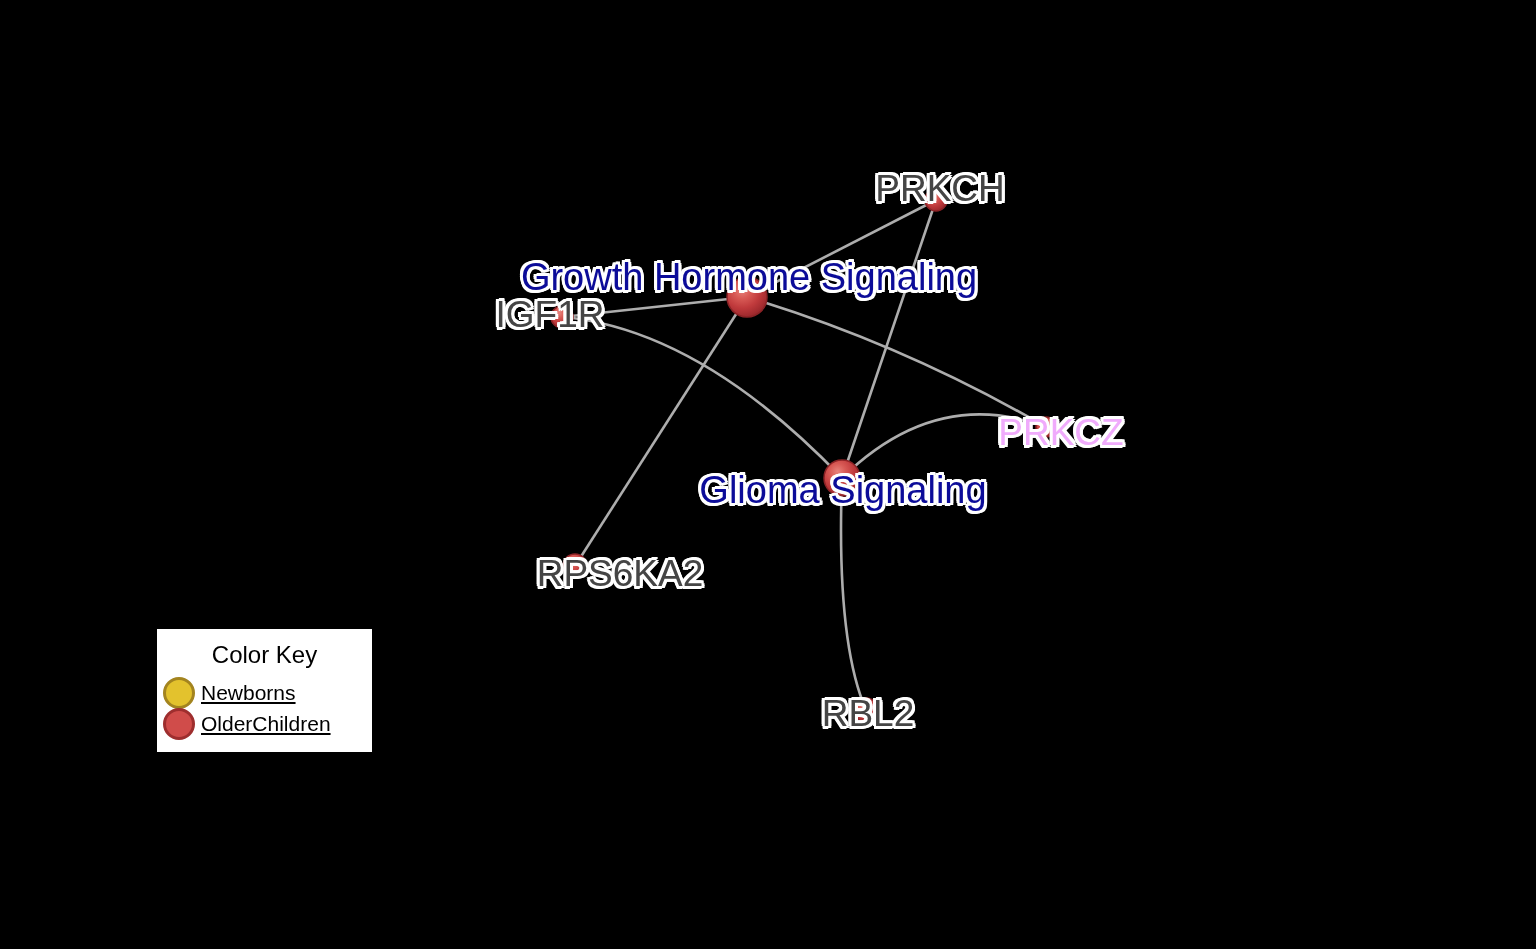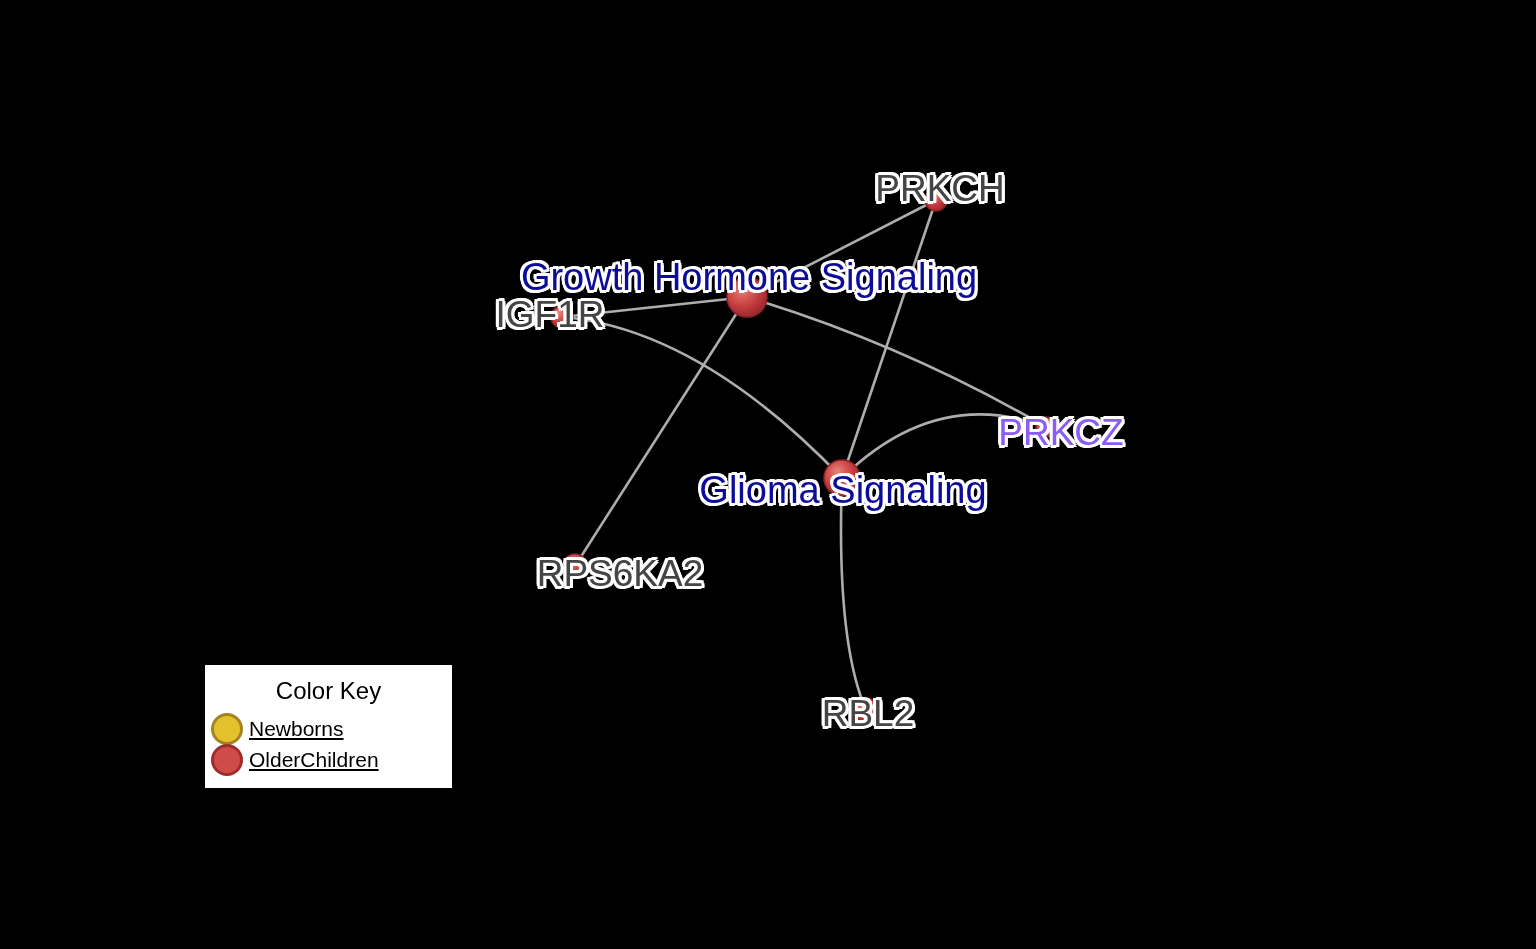--- a/index.html
+++ b/index.html
@@ -90,26 +90,26 @@
         <circle cx="575" cy="566" r="12" fill="url(#nodeGrad)" stroke="#8c2326" stroke-width="1.5"></circle>
         <circle cx="866" cy="710" r="12" fill="url(#nodeGrad)" stroke="#8c2326" stroke-width="1.5"></circle>
       </g>
   </svg>
 
   <div id="labels">
       <div class="node-label pathway" style="left: 749px; top: 277px; color: rgb(12, 12, 153);">Growth Hormone Signaling</div>
       <div class="node-label pathway" style="left: 843px; top: 490px; color: rgb(12, 12, 153);">Glioma Signaling</div>
       <div class="node-label gene" style="left: 940px; top: 188px; color: rgb(69, 69, 69);">PRKCH</div>
       <div class="node-label gene" style="left: 550px; top: 314px; color: rgb(69, 69, 69); text-align: right;">IGF1R</div>
-      <div class="node-label gene" style="left: 1061px; top: 432px; color: #8b5cf6;">PRKCZ</div>
+      <div class="node-label gene" style="left: 1061px; top: 432px; color: #f0abfc;">PRKCZ</div>
       <div class="node-label gene" style="left: 572px; top: 573px; color: rgb(69, 69, 69); margin-left: 48px;">RPS6KA2</div>
       <div class="node-label gene" style="left: 868px; top: 713px; color: rgb(69, 69, 69);">RBL2</div>
     </div>
 
-  <div id="legend" style="left: 157px; top: 665px; width: 247px; height: 123px; margin-left: 48px;">
+  <div id="legend" style="left: 157px; top: 629px; width: 215px; height: 123px;">
     <div class="legend-title">Color Key</div>
     <div class="legend-row">
       <span class="legend-swatch" style="background: rgb(227, 194, 45); border-color: rgb(163, 132, 31);"></span>
       <span class="legend-label">Newborns</span>
     </div>
     <div class="legend-row">
       <span class="legend-swatch" style="background: rgb(208, 76, 74); border-color: rgb(158, 46, 46);"></span>
       <span class="legend-label">OlderChildren</span>
     </div>
   </div>

